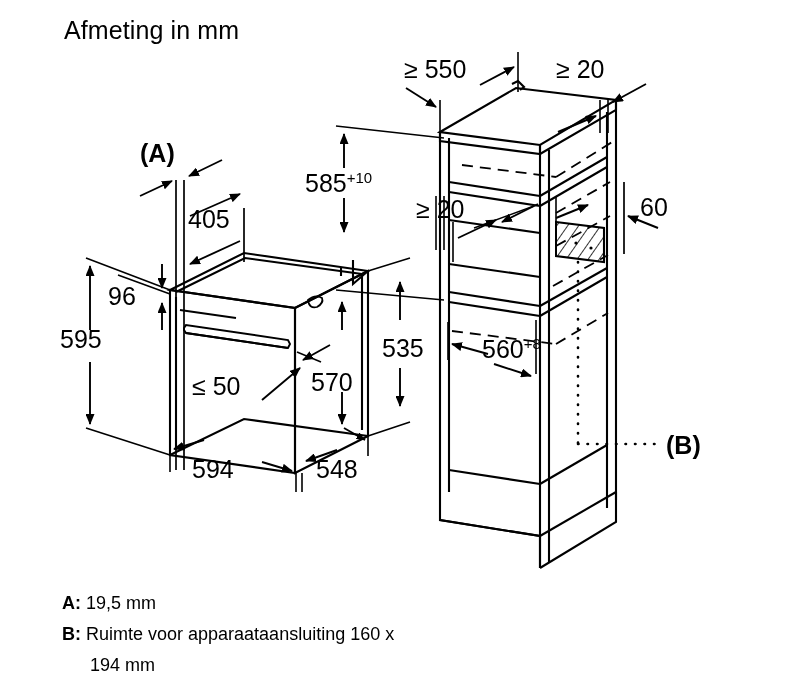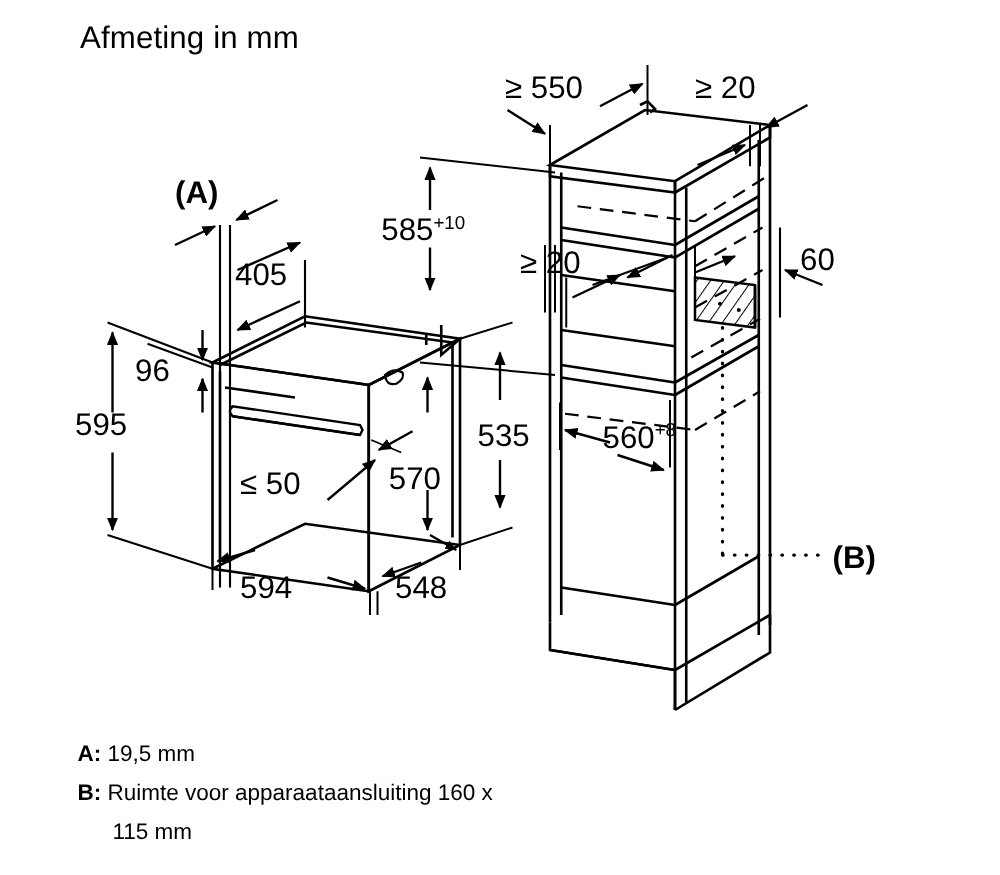--- a/index.html
+++ b/index.html
@@ -291,17 +291,17 @@
   </svg>
 
   <div class="legend">
     <div class="row">
       <b>A:</b>
       <span>19,5 mm</span>
     </div>
     <div class="row">
       <b>B:</b>
       <span>Ruimte voor apparaataansluiting 160 x</span>
-      <span class="ind">115 mm</span>
+      <span class="ind">194 mm</span>
     </div>
   </div>
 
 </div>
 
 </body></html>

